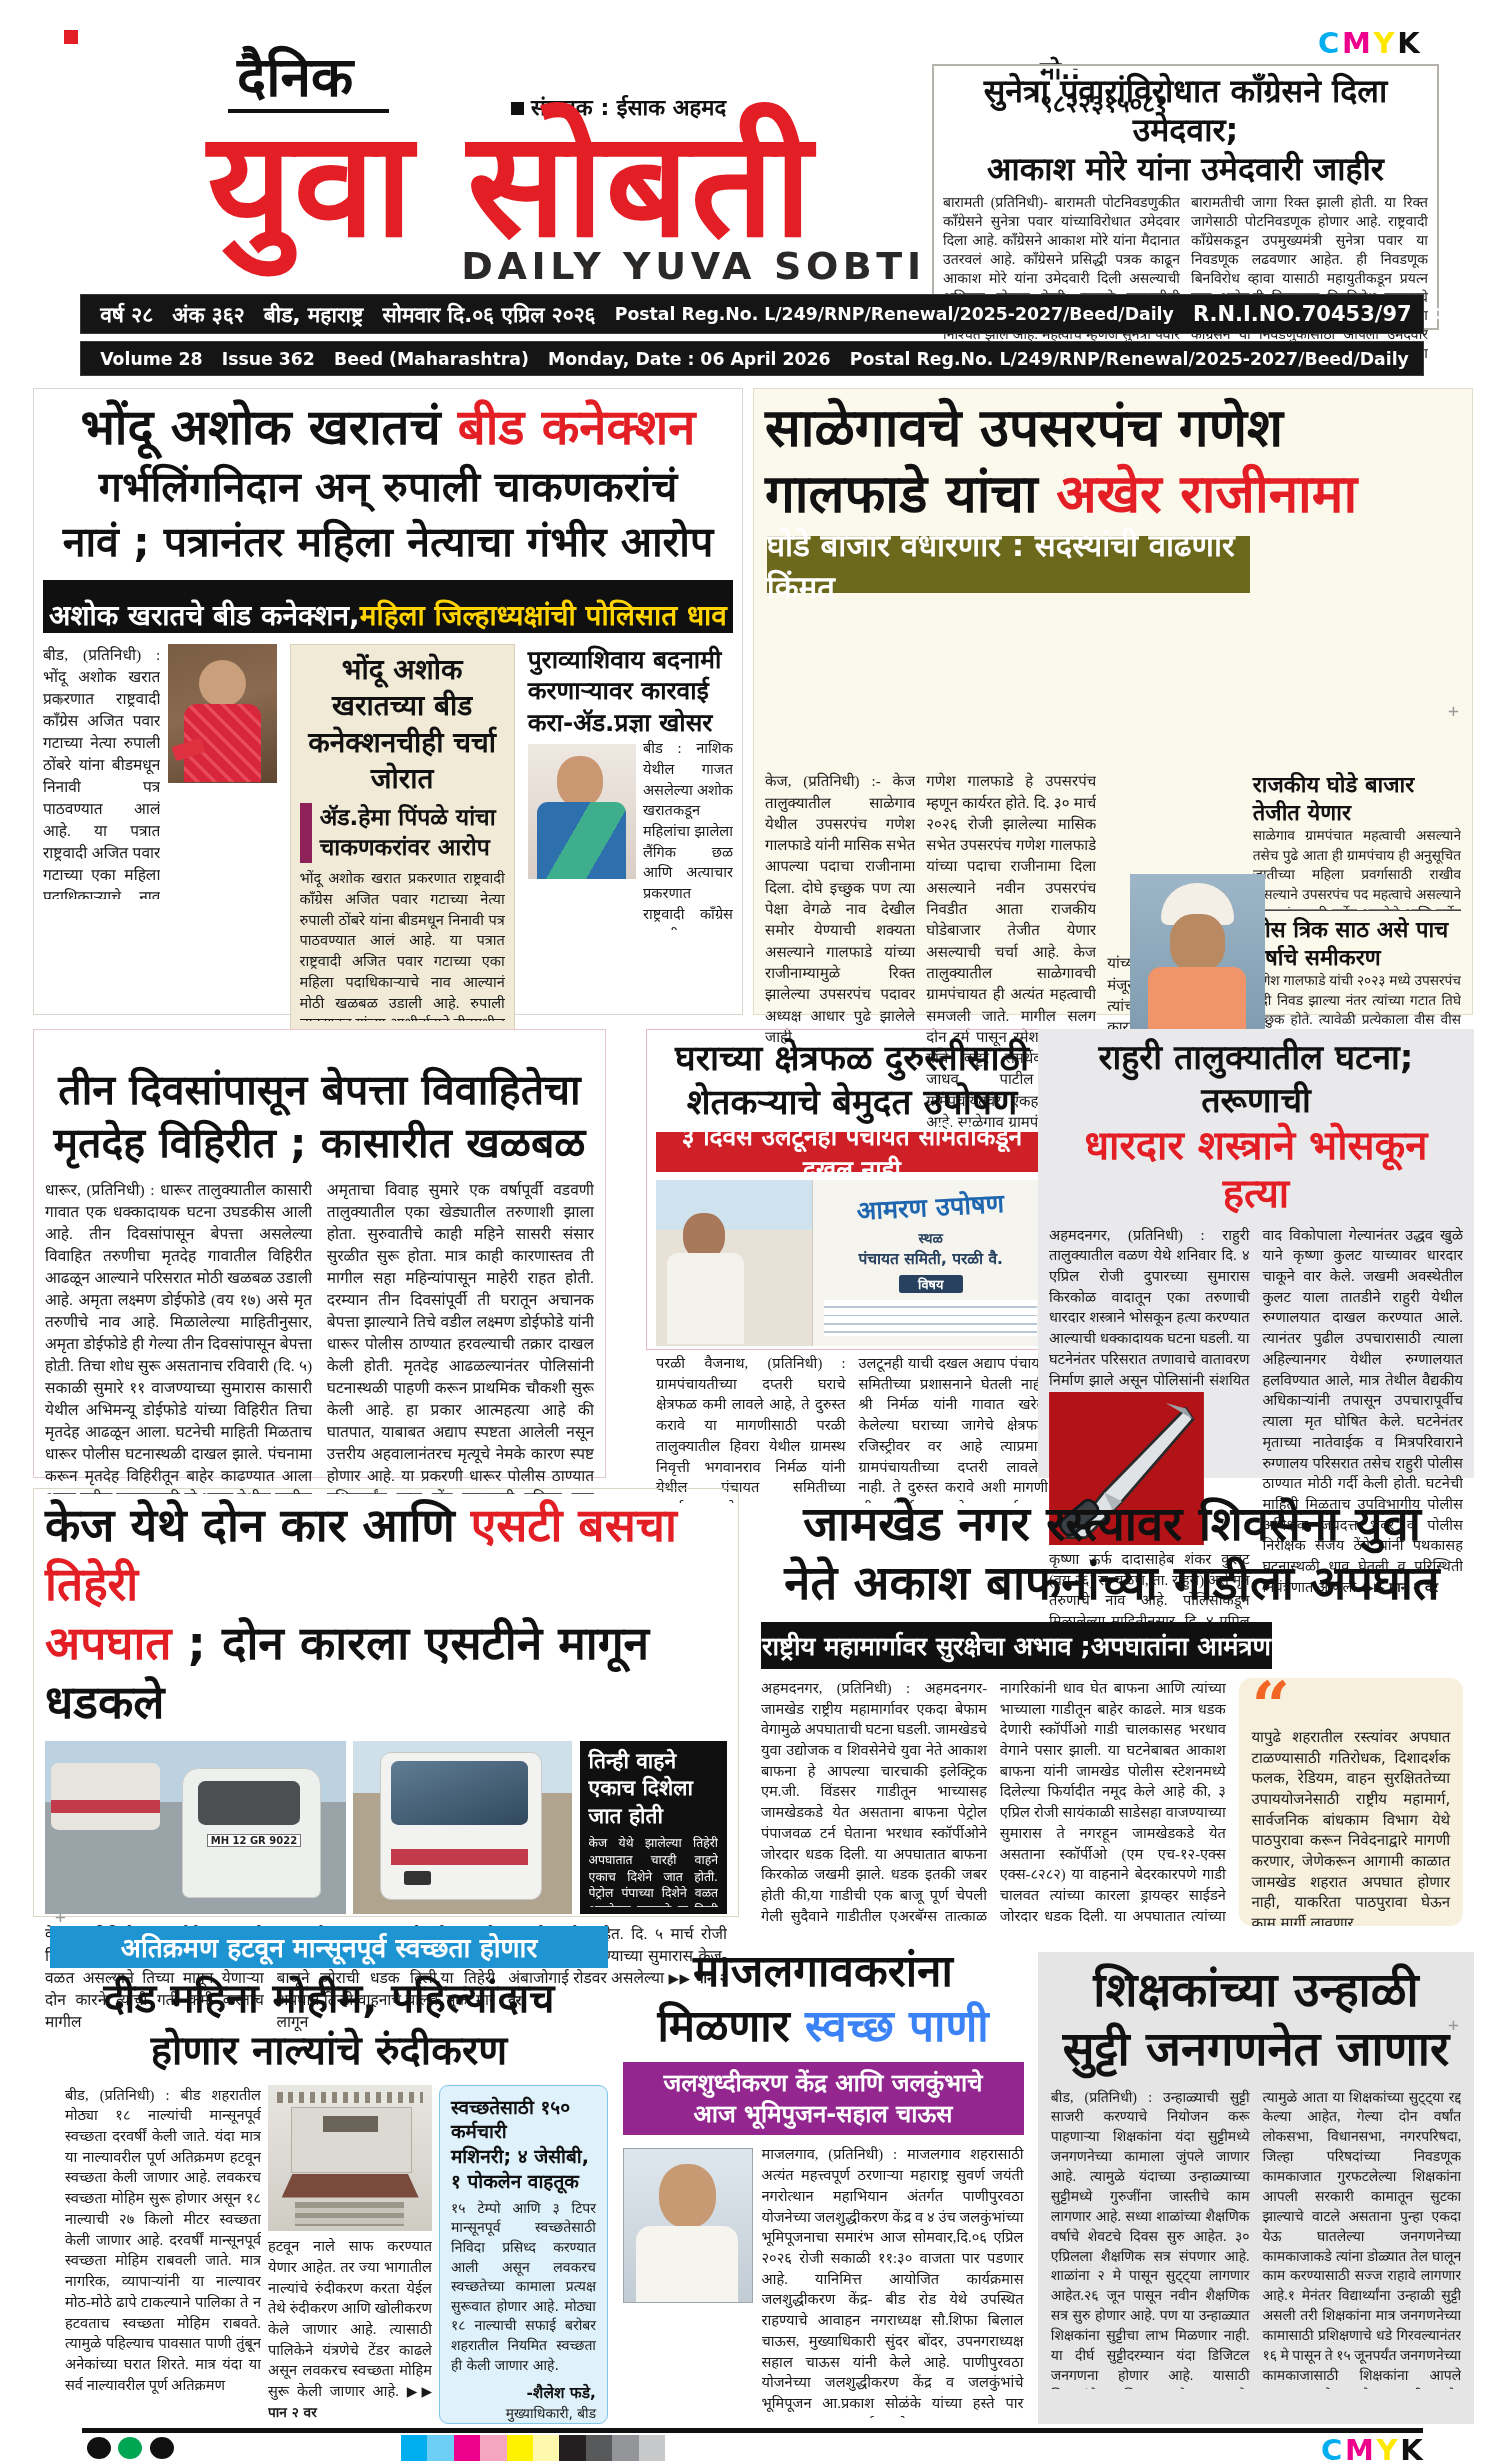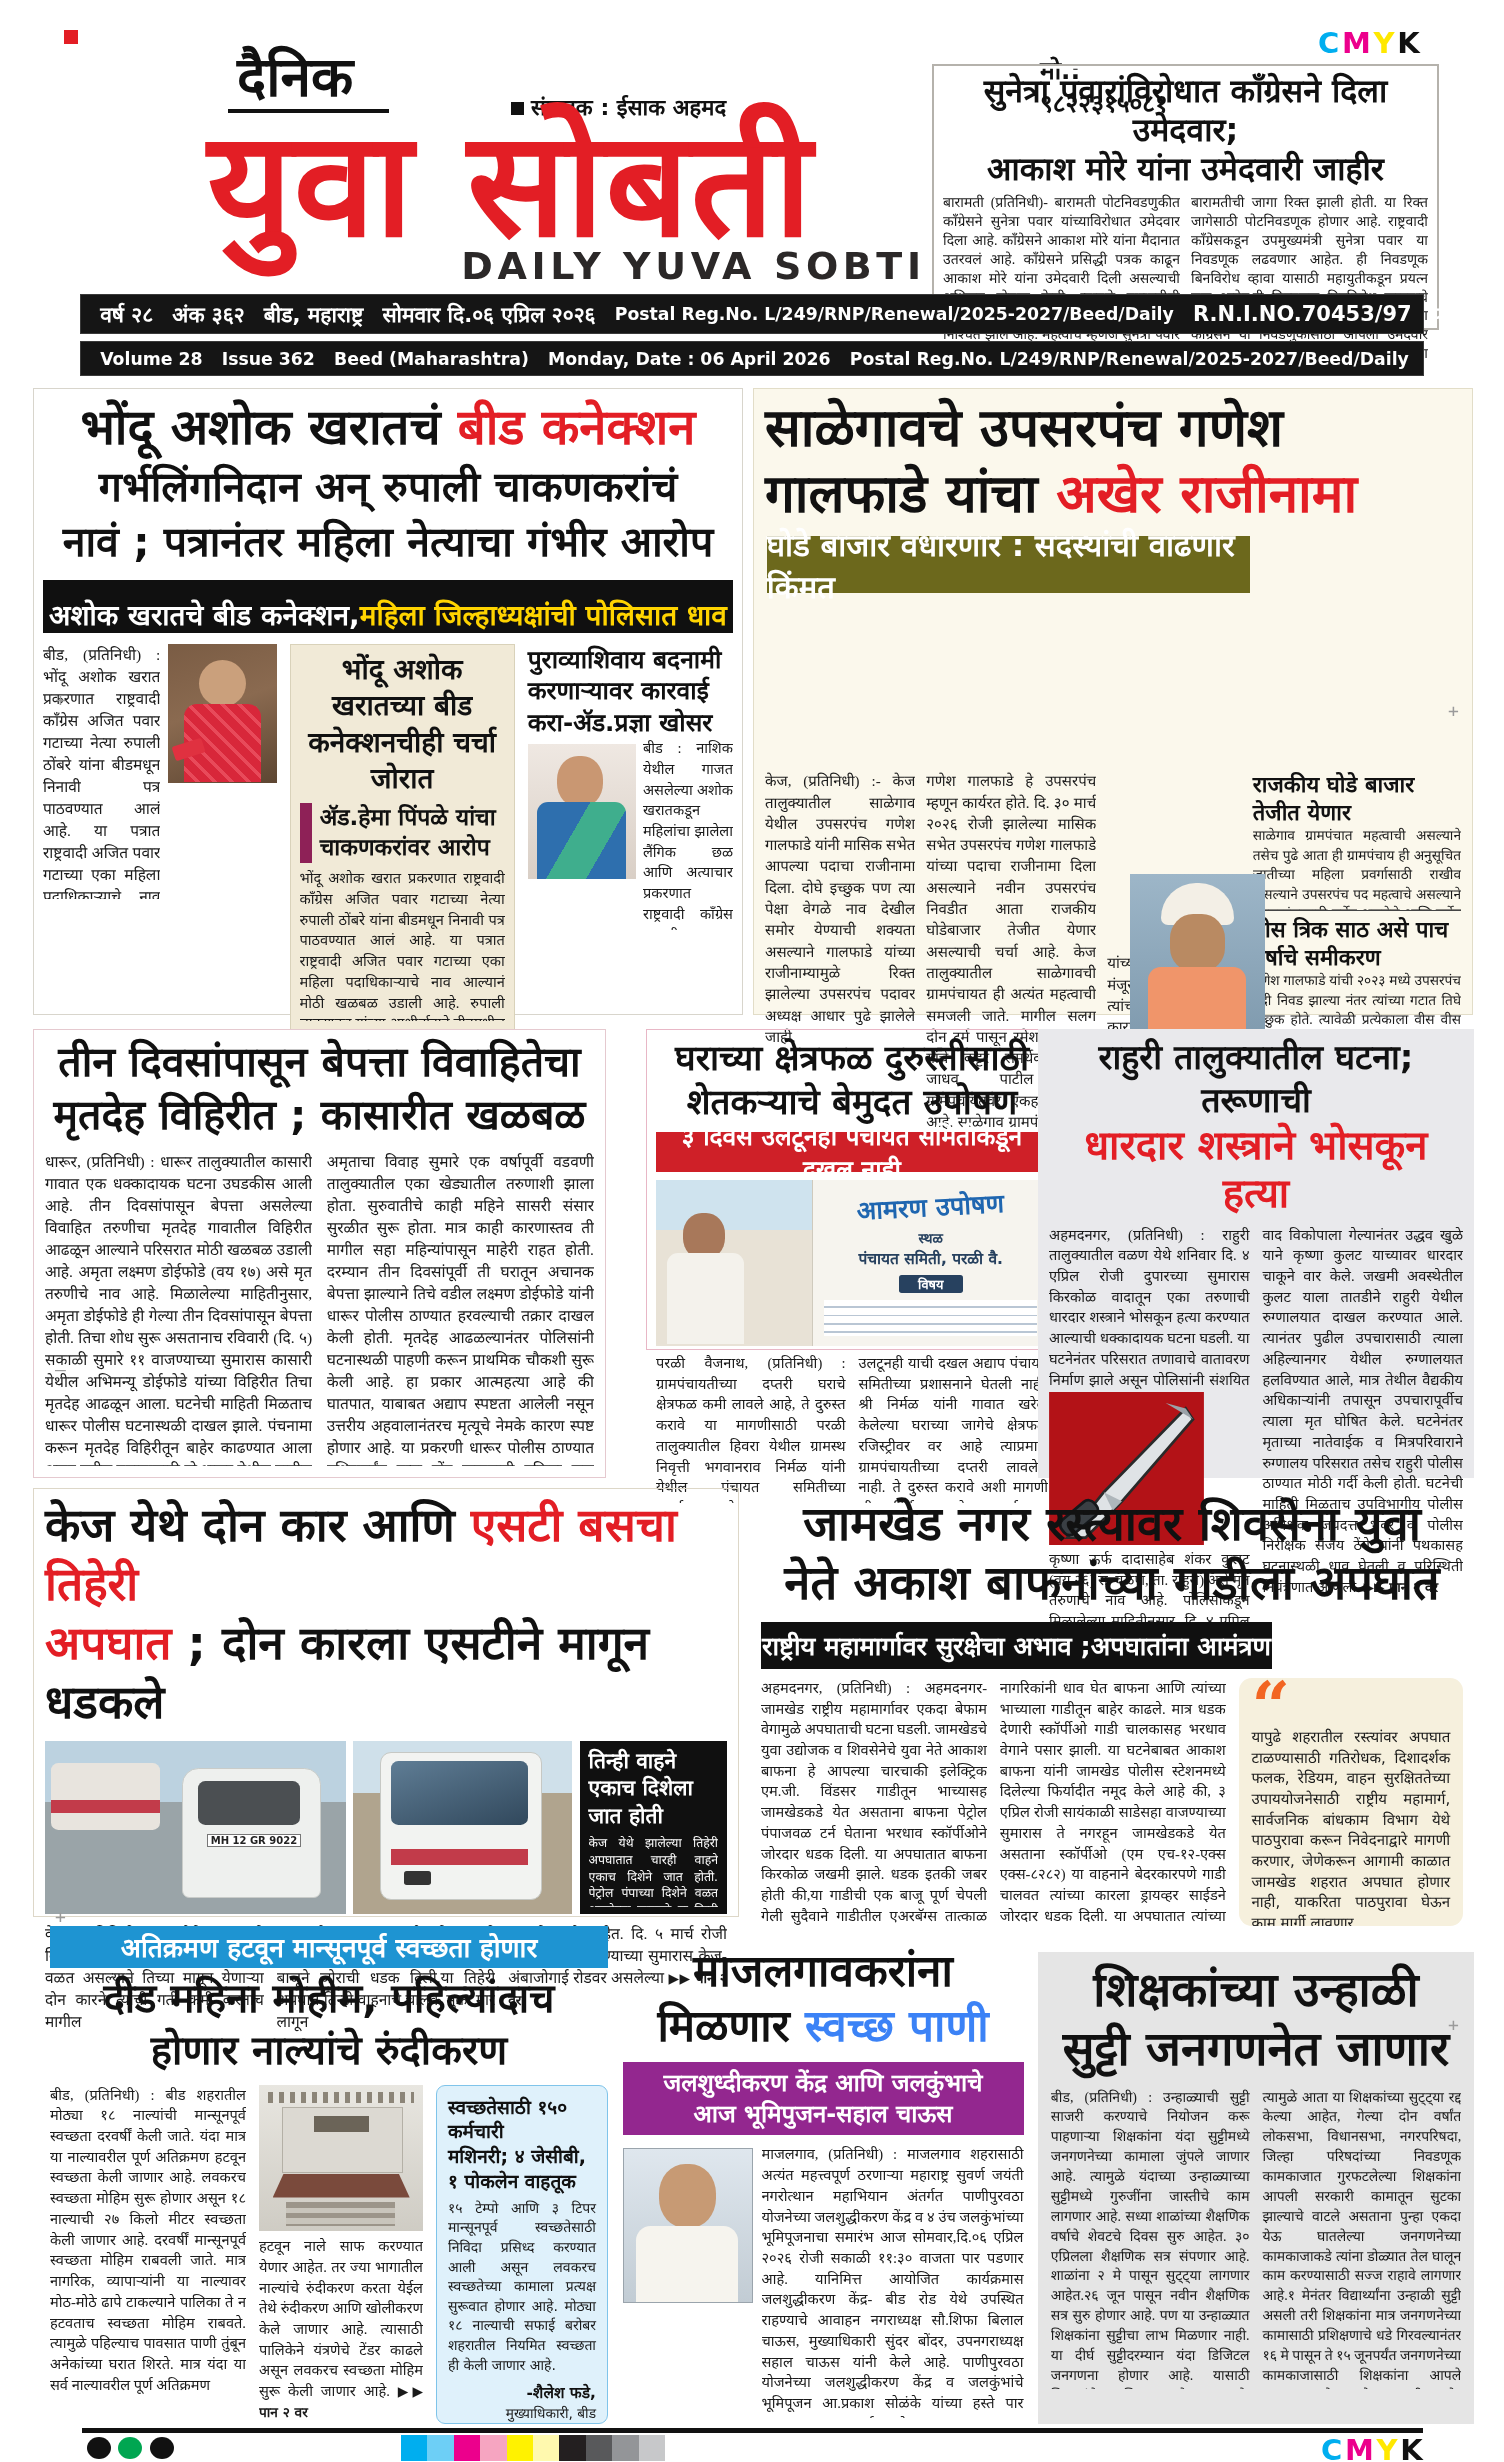--- a/index.html
+++ b/index.html
@@ -156,21 +156,21 @@
         <div class="body-txt" style="height:80px;font-size:13.7px;border-bottom:1.8px solid #444;padding-bottom:3.6px;">साळेगाव ग्रामपंचात महत्वाची असल्याने तसेच पुढे आता ही ग्रामपंचाय ही अनुसूचित जातीच्या महिला प्रवर्गासाठी राखीव असल्याने उपसरपंच पद महत्वाचे असल्याने उपसरपंचासाठी चर्चेत असलेले आणि चर्चेत नसलेले उपसरपंचपदासाठी ताकद लावणार असल्याने घोडे बाजाराला तेजी येणार.</div>
         <div class="hd" style="font-size:22px;line-height:1.25;margin-top:5.5px;">वीस त्रिक साठ असे पाच वर्षाचे समीकरण</div>
         <div class="body-txt" style="height:73px;font-size:13.7px;border-bottom:1.8px solid #444;padding-bottom:3.6px;">गणेश गालफाडे यांची २०२३ मध्ये उपसरपंच पदी निवड झाल्या नंतर त्यांच्या गटात तिघे इच्छुक होते. त्यावेळी प्रत्येकाला वीस वीस महिन्याचा कालावधी साठी उपसरपंच होण्याचा तोंडी करार झाला होता.</div>
         <div class="hd" style="font-size:22px;line-height:1.25;margin-top:5.5px;">सरपंच कैलास जाधव यांच्या मताला विशेष महत्व</div>
         <div class="body-txt" style="height:88px;font-size:13.7px;">उपसरपंचाची निवड ही सरपंच यांच्या अध्यक्षतेखाली संपन्न होत असते. उपसरपंचाच्या निवड प्रक्रियेत सरपंचांना एक विशेष मत देण्याचा अधिकार असल्याने ज्याच्यावर सरपंचाची मर्जी तोच उपसरपंच होणार. हे निश्चित म्हणून आता सरपंचाची मर्जी कुणावर याची चर्चा आहे.</div>
       </div>
     </div>
   </div>
 
   <div class="abs" style="left:33px;top:1029px;width:573px;height:449px;border:1.8px solid #e5c9cf;box-sizing:border-box;padding:5.5px 11px;">
-    <div class="hd center" style="font-size:41px;line-height:1.3;">तीन दिवसांपासून बेपत्ता विवाहितेचा</div>
+    <div class="hd center" style="font-size:41px;line-height:1.3;margin-top:28px;">तीन दिवसांपासून बेपत्ता विवाहितेचा</div>
     <div class="hd center" style="font-size:41px;line-height:1.3;">मृतदेह विहिरीत ; कासारीत खळबळ</div>
     <div class="cols" style="gap:14.6px;margin-top:9px;">
       <div class="body-txt" style="width:50%;height:315px;">धारूर, (प्रतिनिधी) : धारूर तालुक्यातील कासारी गावात एक धक्कादायक घटना उघडकीस आली आहे. तीन दिवसांपासून बेपत्ता असलेल्या विवाहित तरुणीचा मृतदेह गावातील विहिरीत आढळून आल्याने परिसरात मोठी खळबळ उडाली आहे. अमृता लक्ष्मण डोईफोडे (वय १७) असे मृत तरुणीचे नाव आहे. मिळालेल्या माहितीनुसार, अमृता डोईफोडे ही गेल्या तीन दिवसांपासून बेपत्ता होती. तिचा शोध सुरू असतानाच रविवारी (दि. ५) सकाळी सुमारे ११ वाजण्याच्या सुमारास कासारी येथील अभिमन्यू डोईफोडे यांच्या विहिरीत तिचा मृतदेह आढळून आला. घटनेची माहिती मिळताच धारूर पोलीस घटनास्थळी दाखल झाले. पंचनामा करून मृतदेह विहिरीतून बाहेर काढण्यात आला असून पुढील तपासासाठी तो धारूर येथील ग्रामीण रुग्णालयात उत्तरीय तपासणीसाठी पाठवण्यात आला आहे.</div>
       <div class="body-txt" style="width:50%;height:315px;">अमृताचा विवाह सुमारे एक वर्षापूर्वी वडवणी तालुक्यातील एका खेड्यातील तरुणाशी झाला होता. सुरुवातीचे काही महिने सासरी संसार सुरळीत सुरू होता. मात्र काही कारणास्तव ती मागील सहा महिन्यांपासून माहेरी राहत होती. दरम्यान तीन दिवसांपूर्वी ती घरातून अचानक बेपत्ता झाल्याने तिचे वडील लक्ष्मण डोईफोडे यांनी धारूर पोलीस ठाण्यात हरवल्याची तक्रार दाखल केली होती. मृतदेह आढळल्यानंतर पोलिसांनी घटनास्थळी पाहणी करून प्राथमिक चौकशी सुरू केली आहे. हा प्रकार आत्महत्या आहे की घातपात, याबाबत अद्याप स्पष्टता आलेली नसून उत्तरीय अहवालानंतरच मृत्यूचे नेमके कारण स्पष्ट होणार आहे. या प्रकरणी धारूर पोलीस ठाण्यात उशिरापर्यंत गुन्हा नोंद करण्याची प्रक्रिया सुरू होती. पुढील तपास सहाय्यक पोलीस निरीक्षक बाबासाहेब भवर करीत आहेत.</div>
     </div>
   </div>
 
   <div class="abs" style="left:646px;top:1029px;width:412px;height:321px;border:1.8px solid #e8b7c6;box-sizing:border-box;padding:5.5px 9px;">
     <div class="hd center" style="font-size:35px;line-height:1.28;">घराच्या क्षेत्रफळ दुरुस्तीसाठी</div>
     <div class="hd center" style="font-size:35px;line-height:1.28;">शेतकऱ्याचे बेमुदत उपोषण</div>
@@ -270,21 +270,21 @@
         
         
       </div>
     </div>
   </div>
 
   <div class="abs" style="left:50px;top:1926px;width:558px;height:497px;box-sizing:border-box;">
     <div class="hd center" style="background:#1e94d2;color:#fff;height:42px;display:flex;align-items:center;justify-content:center;font-size:26.4px;">अतिक्रमण हटवून मान्सूनपूर्व स्वच्छता होणार</div>
     <div class="hd center" style="font-size:40px;line-height:1.3;margin-top:3.6px;">दीड महिना मोहीम, पहिल्यांदाच</div>
     <div class="hd center" style="font-size:40px;line-height:1.3;">होणार नाल्यांचे रुंदीकरण</div>
-    <div class="cols" style="gap:13px;margin-top:9px;">
+    <div class="cols" style="gap:7px;margin-top:9px;margin-left:15px;">
       <div class="body-txt" style="width:196px;height:337px;font-size:14.6px;">बीड, (प्रतिनिधी) : बीड शहरातील मोठ्या १८ नाल्यांची मान्सूनपूर्व स्वच्छता दरवर्षीं केली जाते. यंदा मात्र या नाल्यावरील पूर्ण अतिक्रमण हटवून स्वच्छता केली जाणार आहे. लवकरच स्वच्छता मोहिम सुरू होणार असून १८ नाल्याची २७ किलो मीटर स्वच्छता केली जाणार आहे. दरवर्षीं मान्सूनपूर्व स्वच्छता मोहिम राबवली जाते. मात्र नागरिक, व्यापाऱ्यांनी या नाल्यावर मोठ-मोठे ढापे टाकल्याने पालिका ते न हटवताच स्वच्छता मोहिम राबवते. त्यामुळे पहिल्याच पावसात पाणी तुंबून अनेकांच्या घरात शिरते. मात्र यंदा या सर्व नाल्यावरील पूर्ण अतिक्रमण</div>
       <div style="width:164px;">
         <div class="photo" style="width:164px;height:146px;background:linear-gradient(#e8e6e0,#cfccc4);">
           <div class="abs" style="left:9px;top:7.3px;width:146px;height:11px;background:repeating-linear-gradient(90deg,#8c8578 0 5.5px,#e8e6e0 5.5px 11px);"></div>
           <div class="abs" style="left:23px;top:22px;width:119px;height:64px;background:#dcd9d2;border:1.8px solid #b4b0a6;"></div>
           <div class="abs" style="left:55px;top:31px;width:55px;height:16.4px;background:#6b6458;"></div>
           <div class="abs" style="left:13.7px;top:89px;width:137px;height:24px;background:#7a4a3c;clip-path:polygon(0 100%,8% 0,92% 0,100% 100%);"></div>
           <div class="abs" style="left:27px;top:117px;width:109px;height:24px;background:repeating-linear-gradient(#9c958a 0 5.5px,#c9c5bc 5.5px 11px);"></div>
         </div>
         <div class="body-txt" style="height:188px;font-size:14.6px;margin-top:5.5px;">

